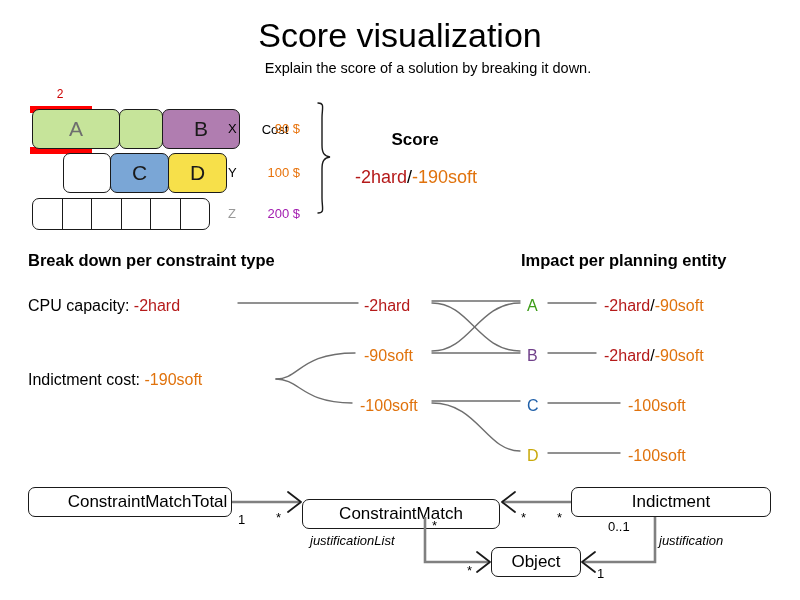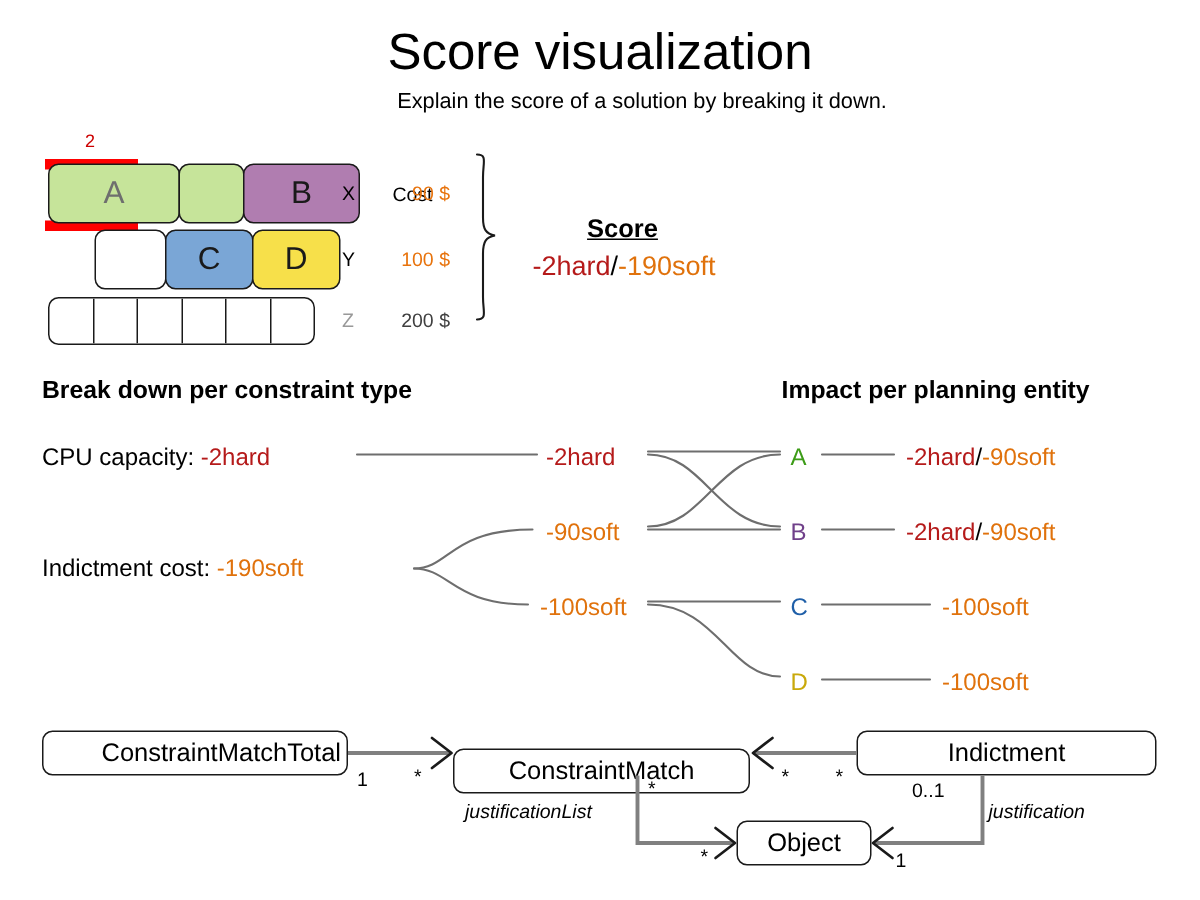--- a/index.html
+++ b/index.html
@@ -79,21 +79,21 @@
   .machine-name {
     font-size: 13px;
     color: #000;
   }
   .machine-name.idle { color: #999999; }
   .machine-cost {
     font-size: 13px;
     color: #e8730c;
     text-align: right;
   }
-  .machine-cost.idle { color: #404040; }
+  .machine-cost.idle { color: #a21caf; }
 
   .score-title {
     font-size: 17px;
     font-weight: bold;
     text-align: center;
     color: #000;
   }
   .score-value {
     font-size: 18px;
     text-align: center;
@@ -196,21 +196,21 @@
     <div></div>
     <div></div>
     <div></div>
     <div></div>
     <div></div>
   </div>
   <div class="abs machine-name idle" style="left:228px;top:121px;">Z</div>
   <div class="abs machine-cost idle" style="left:240px;top:121px;width:60px;">200 $</div>
 </div>
 
-<div class="abs score-title" style="left:330px;top:143px;width:170px;text-decoration:underline;">Score</div>
+<div class="abs score-title" style="left:330px;top:130px;width:170px;">Score</div>
 <div class="abs score-value" style="left:318px;top:167px;width:196px;">
   <span class="hard">-2hard</span><span class="sep">/</span><span class="soft">-190soft</span>
 </div>
 
 <div class="abs section-head" style="left:28px;top:251px;">Break down per constraint type</div>
 <div class="abs section-head" style="left:521px;top:251px;">Impact per planning entity</div>
 
 <div class="abs constraint-label" style="left:28px;top:297px;">
   <span>CPU capacity: </span><span class="hard">-2hard</span>
 </div>

